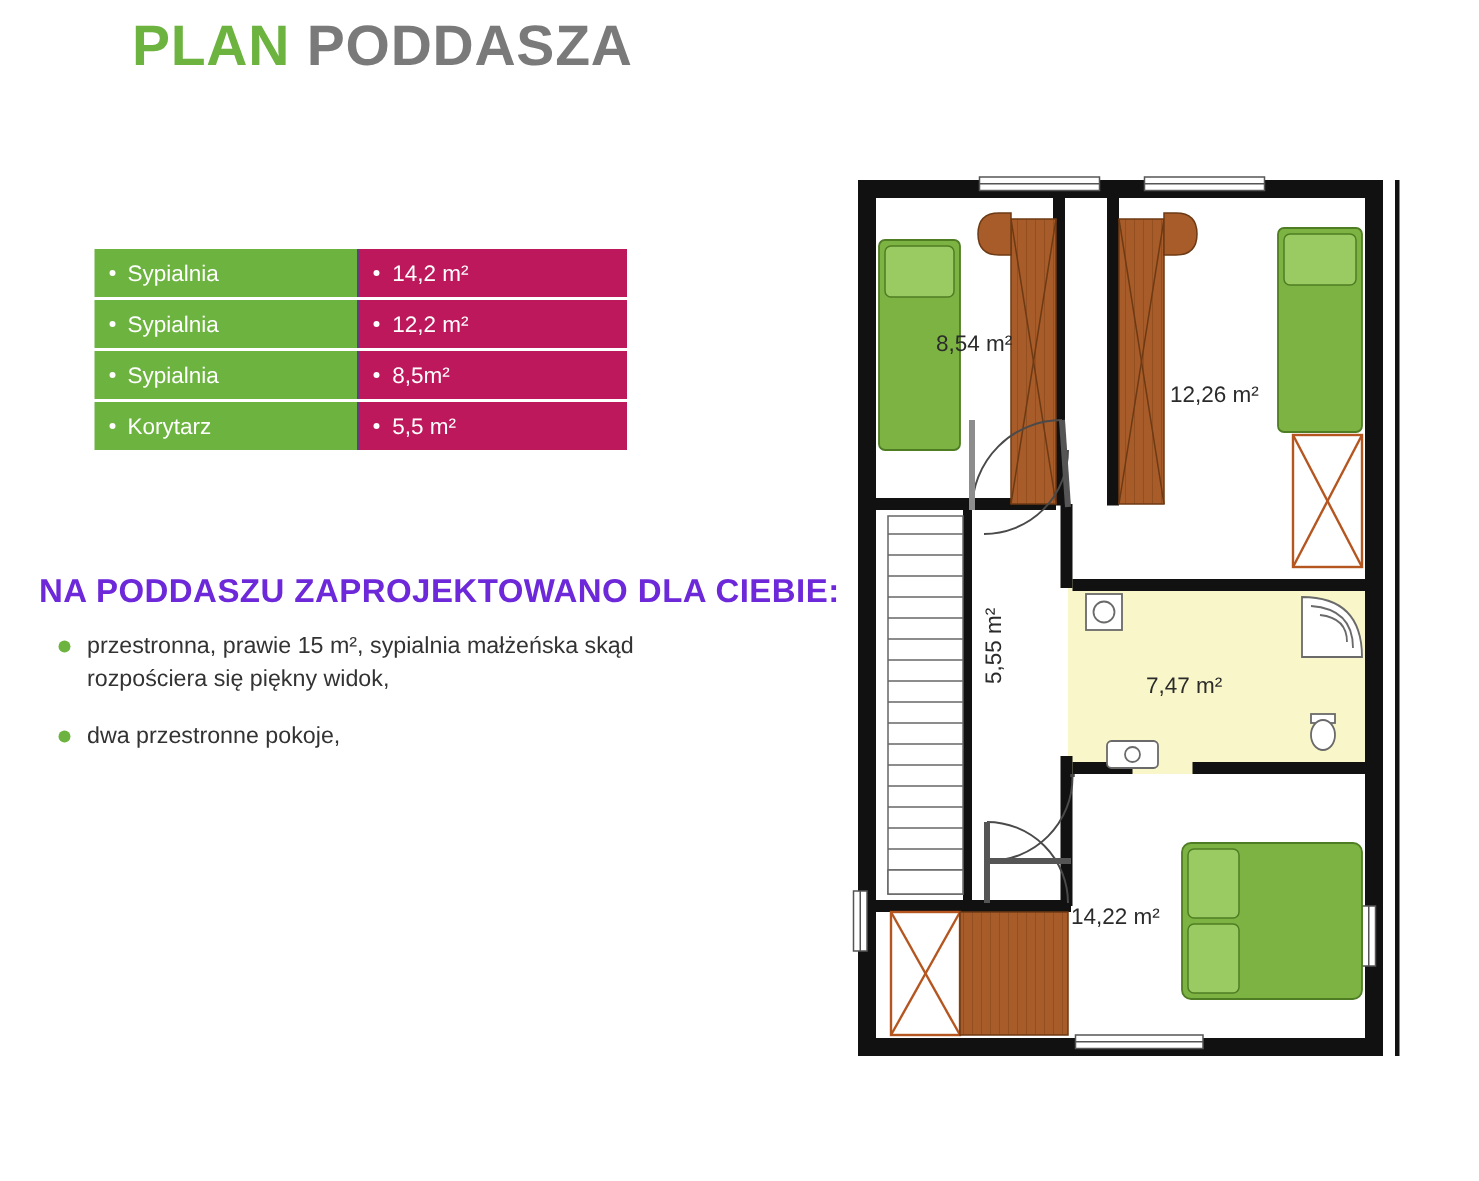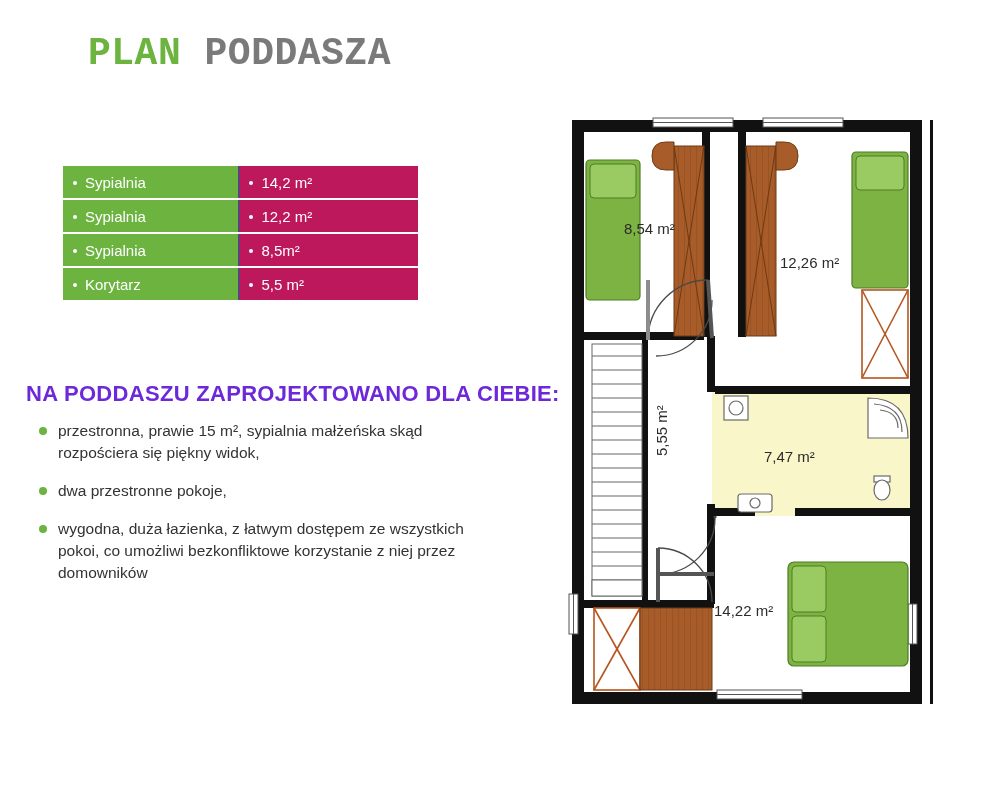--- a/index.html
+++ b/index.html
@@ -13,26 +13,25 @@
     font-family: "Liberation Sans", sans-serif;
     color: #333333;
     overflow: hidden;
     position: relative;
   }
 
   
   #title {
     position: absolute;
     left: 88px;
-    top: 32px;
+    top: 10px;
     font-size: 38px;
     font-weight: bold;
     letter-spacing: 0.5px;
     white-space: nowrap;
-    font-family: Liberation Mono, monospace;
   }
   #title .green { color: #6cb33f; }
   #title .grey  { color: #7a7a7a; }
 
   
   #room-table {
     position: absolute;
     left: 63px;
     top: 164px;
     width: 355px;
@@ -154,24 +153,20 @@
 
 <div id="features">
   <div class="feature">
     <span class="dot"></span>
     <span>przestronna, </span><b>prawie 15 m²</b><span>, sypialnia małżeńska skąd rozpościera się piękny widok,</span>
   </div>
   <div class="feature">
     <span class="dot"></span>
     <span>dwa przestronne pokoje,</span><b></b><span></span>
   </div>
-  <div class="feature">
-    <span class="dot"></span>
-    <span>wygodna, </span><b>duża łazienka,</b><span> z łatwym dostępem ze wszystkich pokoi, co umożliwi bezkonfliktowe korzystanie z niej przez domowników</span>
-  </div>
 </div>
 
 <div id="floorplan">
 <svg width="400" height="620" viewBox="0 0 400 620" xmlns="http://www.w3.org/2000/svg">
 
   <rect x="30" y="28" width="330" height="560" fill="#ffffff"></rect>
 
   <rect x="160" y="282" width="200" height="130" fill="#f9f7c9"></rect>
 
   <g fill="#111111">

